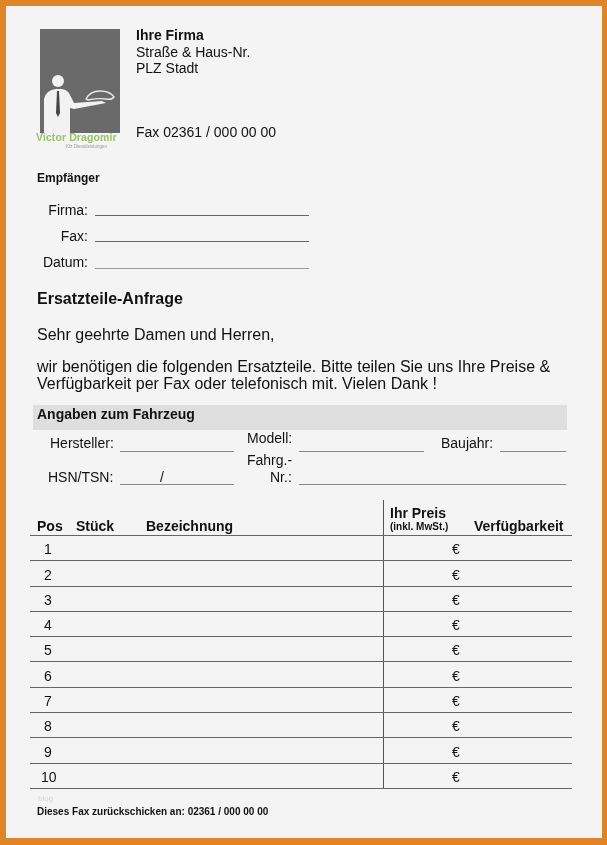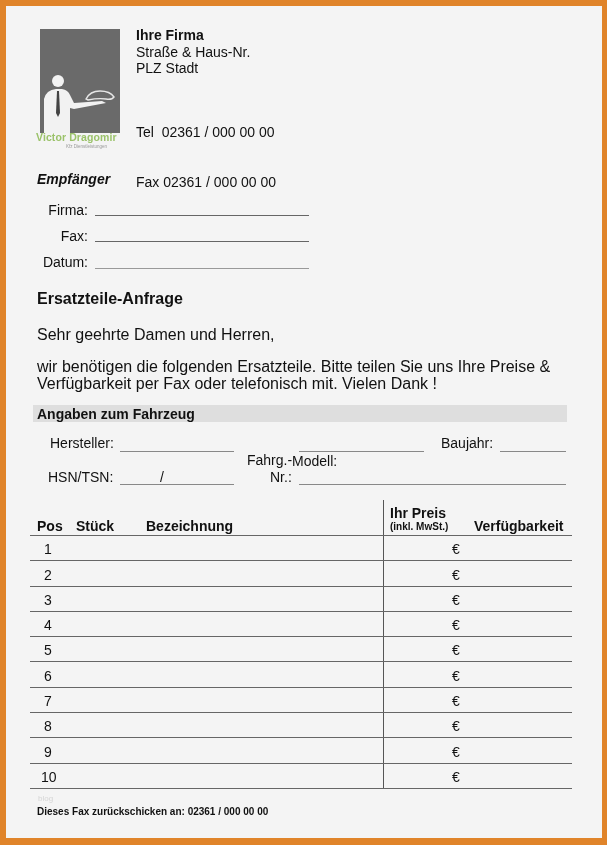--- a/index.html
+++ b/index.html
@@ -23,27 +23,27 @@
     left: 40px; top: 29px; width: 80px; height: 104px;
     background: #6a6a6a;
     overflow: hidden;
   }
   .logo svg { position: absolute; left: 0; top: 0; }
   .logo-name { left: 36px; top: 131px; font-size: 10.5px; color: #9bc26a; font-weight: bold; letter-spacing: 0.1px; white-space: nowrap; }
   .logo-sub { left: 66px; top: 144px; font-size: 4.5px; color: #999; white-space: nowrap; }
   .company { left: 136px; top: 27px; font-size: 14px; line-height: 16.5px; }
   .company .b { font-weight: bold; }
   .contact { left: 136px; top: 91px; font-size: 14px; line-height: 16.5px; white-space: pre; }
-  .h-recipient { left: 37px; top: 171px; font-size: 14px; font-weight: bold; font-style: italic; }
+  .h-recipient { left: 37px; top: 171px; font-size: 12px; font-weight: bold; }
   .field-label { font-size: 14px; text-align: right; width: 60px; }
   .uline { border-bottom: 1px solid #666; height: 0; }
   .title { left: 37px; top: 290px; font-size: 16px; font-weight: bold; }
   .text { font-size: 16px; line-height: 17px; }
   .section-bar {
-    left: 33px; top: 405px; width: 534px; height: 17px;
+    left: 33px; top: 405px; width: 534px; height: 25px;
     background: #dedede;
   }
   .section-bar span { position: absolute; left: 4px; top: 1px; font-size: 14px; font-weight: bold; }
   .veh-label { font-size: 14px; line-height: 16px; }
   .th { font-size: 14px; font-weight: bold; }
   .th-small { font-size: 10px; font-weight: bold; }
   .hline { left: 30px; width: 542px; height: 0; border-top: 1px solid #666; }
   .vline { left: 383px; top: 500px; width: 0; height: 289px; border-left: 1px solid #555; }
   .rownum { font-size: 14px; left: 44px; width: 20px; }
   .euro { font-size: 14px; left: 452px; }
@@ -67,21 +67,20 @@
 </div>
 <div class="abs logo-name">Victor Dragomir</div>
 <div class="abs logo-sub">Kfz Dienstleistungen</div>
 
 <div class="abs company">
   <div class="b">Ihre Firma</div>
   <div>Straße &amp; Haus-Nr.</div>
   <div>PLZ Stadt</div>
 </div>
 <div class="abs contact">
-  <div>Tel  02361 / 000 00 00</div>
   <div>Fax 02361 / 000 00 00</div>
 </div>
 
 <div class="abs h-recipient">Empfänger</div>
 
 <div class="abs field-label" style="left:28px; top:202px;">Firma:</div>
 <div class="abs uline" style="left:95px; top:215px; width:214px;"></div>
 
 <div class="abs field-label" style="left:28px; top:228px;">Fax:</div>
 <div class="abs uline" style="left:95px; top:241px; width:214px;"></div>
@@ -94,21 +93,21 @@
 <div class="abs text" style="left:37px; top:358px;">wir benötigen die folgenden Ersatzteile. Bitte teilen Sie uns Ihre Preise &amp;</div>
 <div class="abs text" style="left:37px; top:375px;">Verfügbarkeit per Fax oder telefonisch mit. Vielen Dank !</div>
 
 <div class="abs section-bar">
   <span>Angaben zum Fahrzeug</span>
 </div>
 
 <div class="abs veh-label" style="left:50px; top:435px;">Hersteller:</div>
 <div class="abs uline" style="left:120px; top:451px; width:114px; border-color:#888;"></div>
 
-<div class="abs veh-label" style="left:247px; top:453px;margin-left:45px;">Modell:</div>
+<div class="abs veh-label" style="left:247px; top:430px;">Modell:</div>
 <div class="abs uline" style="left:299px; top:451px; width:125px; border-color:#888;"></div>
 
 <div class="abs veh-label" style="left:441px; top:435px;">Baujahr:</div>
 <div class="abs uline" style="left:500px; top:451px; width:66px; border-color:#888;"></div>
 
 <div class="abs veh-label" style="left:48px; top:469px;">HSN/TSN:</div>
 <div class="abs uline" style="left:120px; top:484px; width:114px; border-color:#888;"></div>
 <div class="abs veh-label" style="left:160px; top:469px;">/</div>
 
 <div class="abs veh-label" style="left:247px; top:452px;">Fahrg.-</div>

